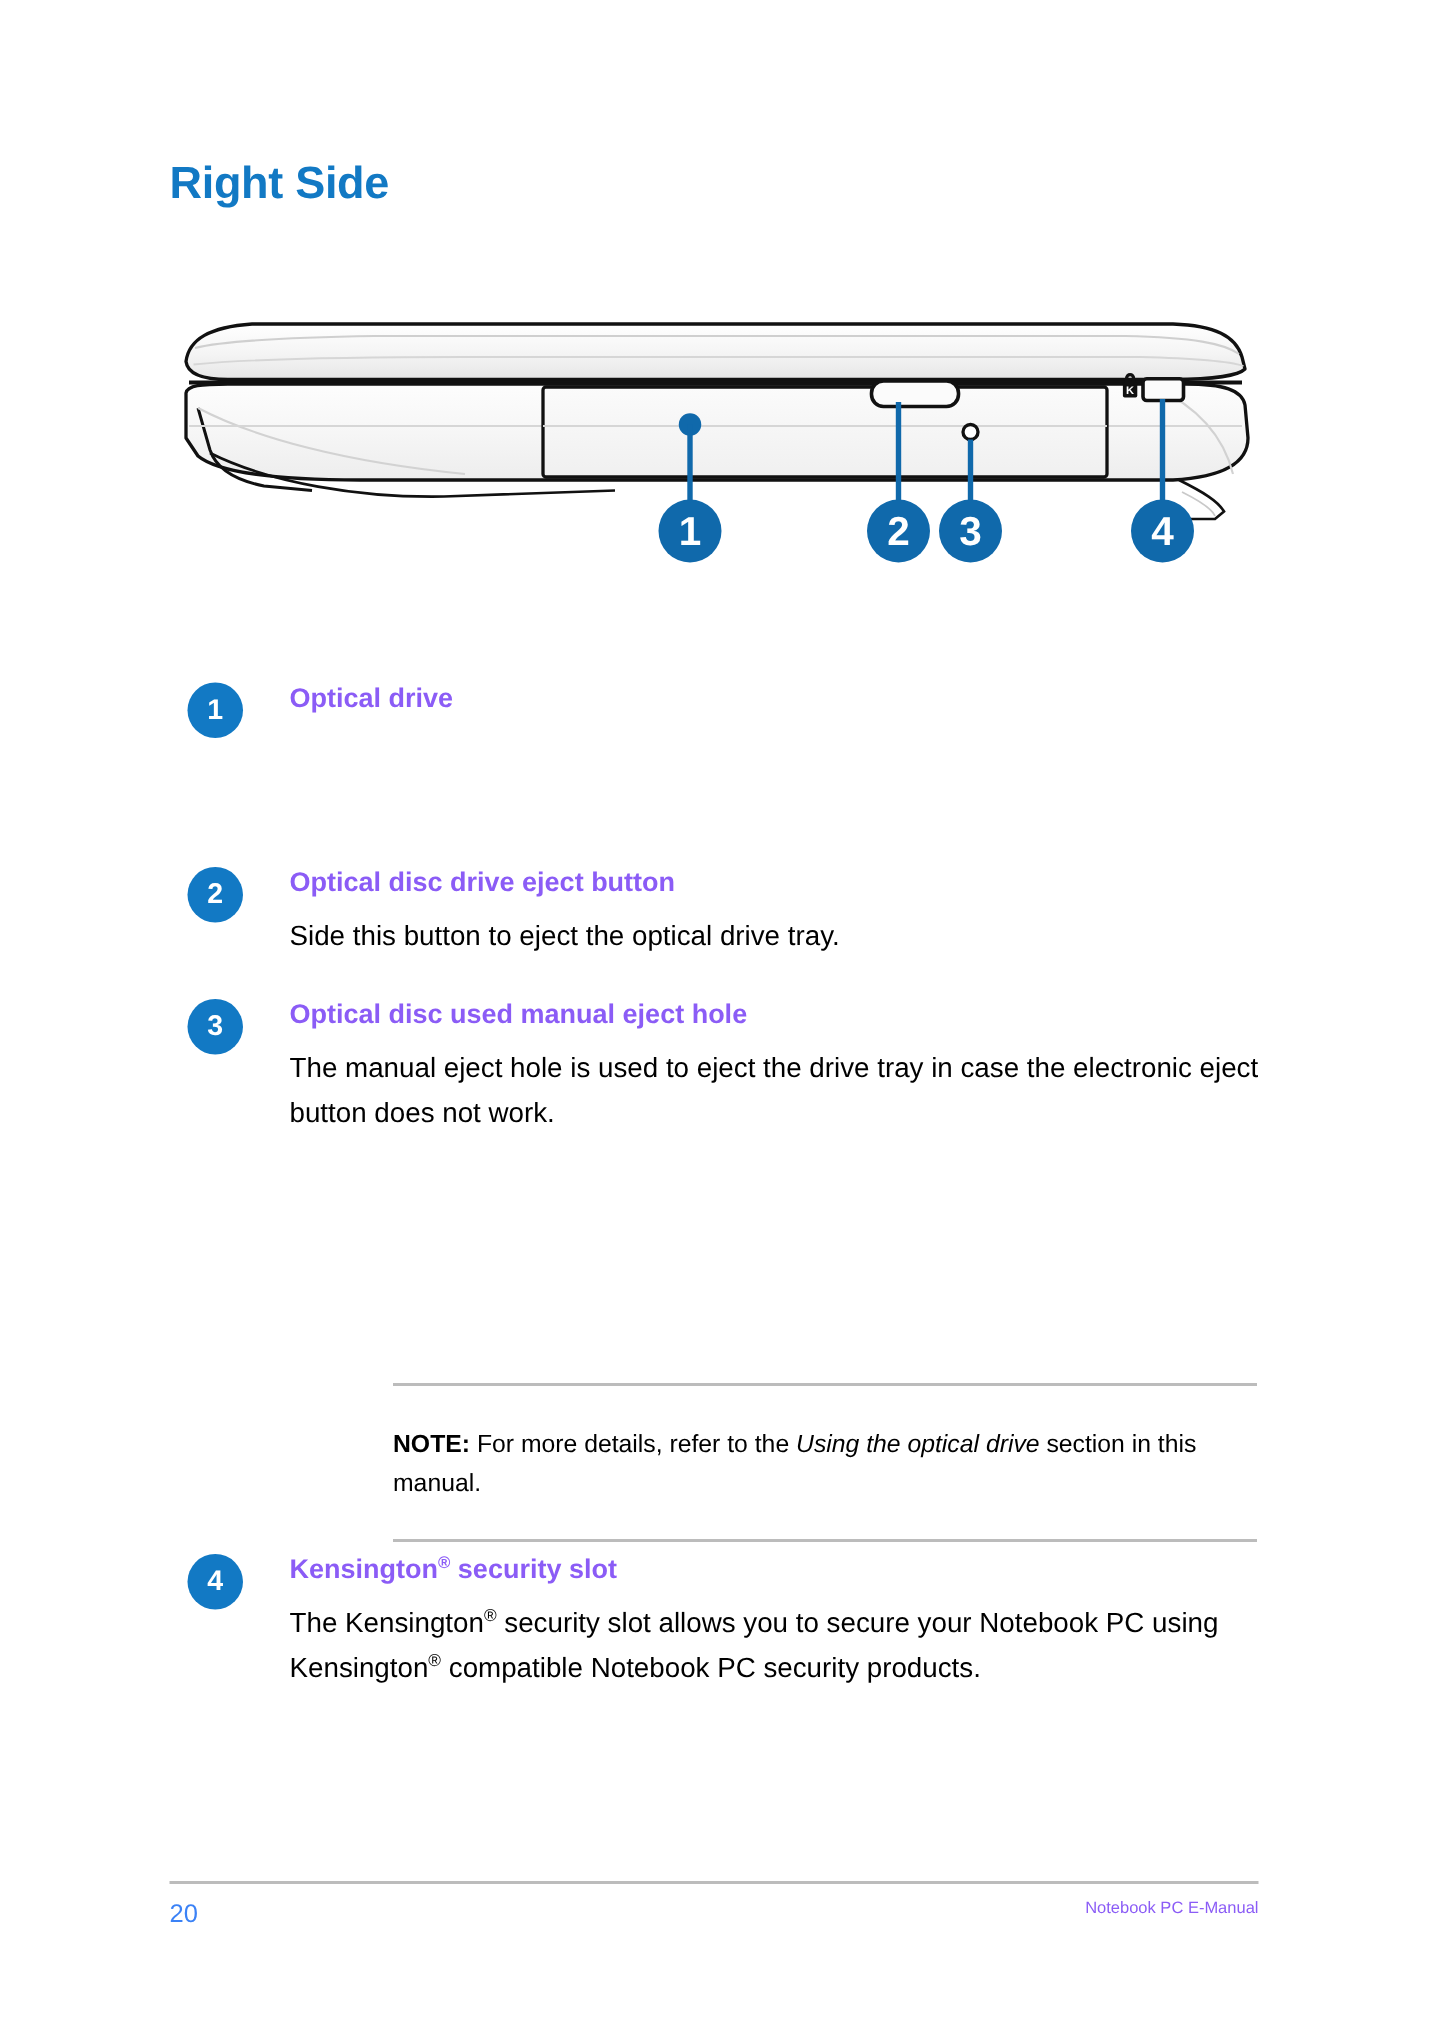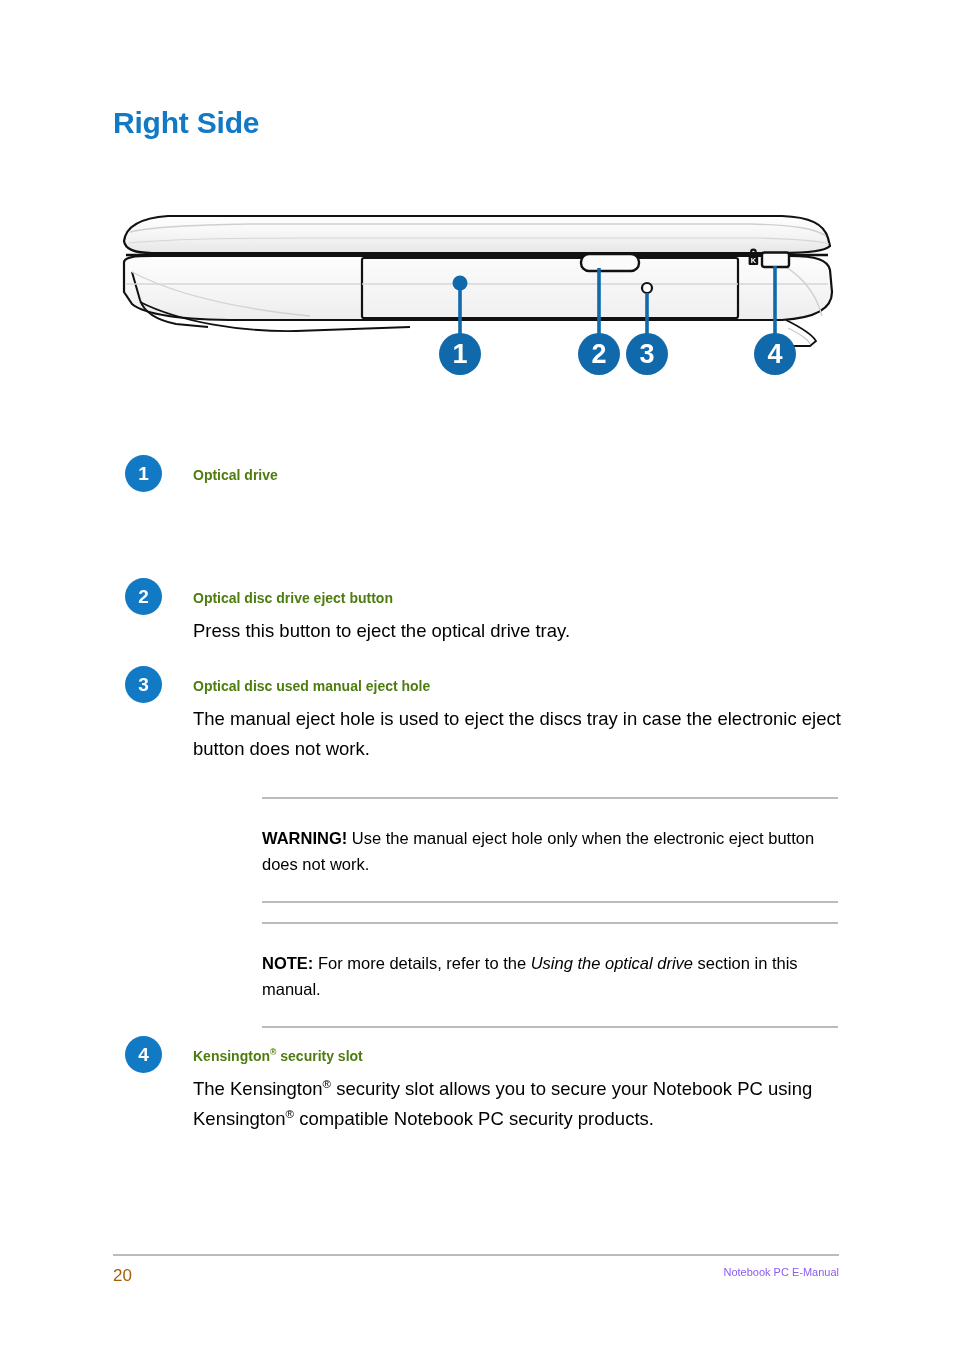--- a/index.html
+++ b/index.html
@@ -63,24 +63,24 @@
     font-weight: bold;
     display: flex;
     align-items: center;
     justify-content: center;
     line-height: 1;
   }
   .item-body {
     margin-left: 68px;
   }
   .item-title {
-    font-size: 14px;
+    font-size: 18px;
     font-weight: bold;
-    color: #4d7c0f;
-    margin: 12px 0 9px 0;
+    color: #8b5cf6;
+    margin: 0 0 9px 0;
     line-height: 1.2;
   }
   .item-desc {
     font-size: 18.5px;
     line-height: 1.62;
     color: #000000;
     margin: 0;
     max-width: 650px;
   }
   sup.reg {
@@ -118,21 +118,21 @@
     top: 1254px;
     width: 726px;
     height: 2px;
     background: #bcbcbc;
   }
   .footer-page {
     position: absolute;
     left: 113px;
     top: 1266px;
     font-size: 17px;
-    color: #a16207;
+    color: #3b82f6;
   }
   .footer-label {
     position: absolute;
     right: 115px;
     top: 1266px;
     font-size: 11px;
     color: #8b5cf6;
   }
 </style>
 </head>
@@ -260,35 +260,32 @@
     <div class="badge">1</div>
     <div class="item-body">
       <div class="item-title">Optical drive</div>
     </div>
   </div>
 
   <div class="item" style="top:578px;">
     <div class="badge">2</div>
     <div class="item-body">
       <div class="item-title">Optical disc drive eject button</div>
-      <p class="item-desc">Press this button to eject the optical drive tray.</p>
+      <p class="item-desc">Side this button to eject the optical drive tray.</p>
     </div>
   </div>
 
   <div class="item" style="top:666px;">
     <div class="badge">3</div>
     <div class="item-body">
       <div class="item-title">Optical disc used manual eject hole</div>
-      <p class="item-desc">The manual eject hole is used to eject the discs tray in case the electronic eject button does not work.</p>
+      <p class="item-desc">The manual eject hole is used to eject the drive tray in case the electronic eject button does not work.</p>
     </div>
   </div>
 
-  <div class="callout" style="top:797px;">
-    <p><span class="lead">WARNING!</span><span> Use the manual eject hole only when the electronic eject button does not work.</span></p>
-  </div>
 
   <div class="callout" style="top:922px;">
     <p><span class="lead">NOTE:</span><span> For more details, refer to the </span><em>Using the optical drive</em><span> section in this manual.</span></p>
   </div>
 
   <div class="item" style="top:1036px;">
     <div class="badge">4</div>
     <div class="item-body">
       <div class="item-title"><span>Kensington</span><sup class="reg">®</sup><span> security slot</span></div>
       <p class="item-desc"><span>The Kensington</span><sup class="reg">®</sup><span> security slot allows you to secure your Notebook PC using Kensington</span><sup class="reg">®</sup><span> compatible Notebook PC security products.</span></p>

